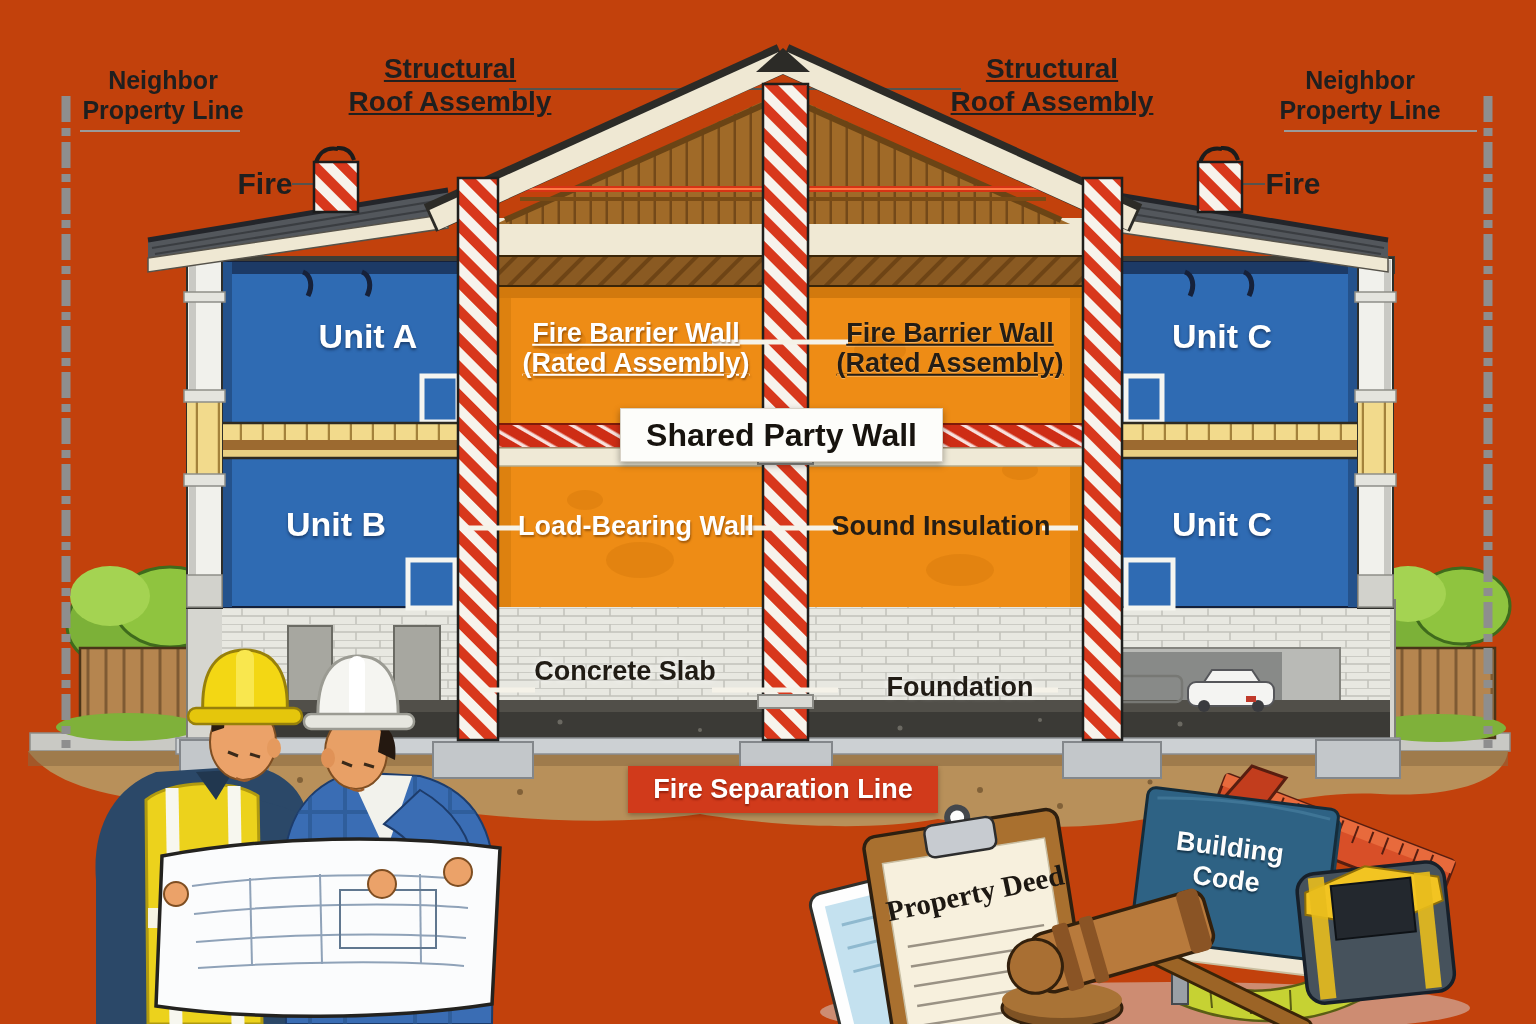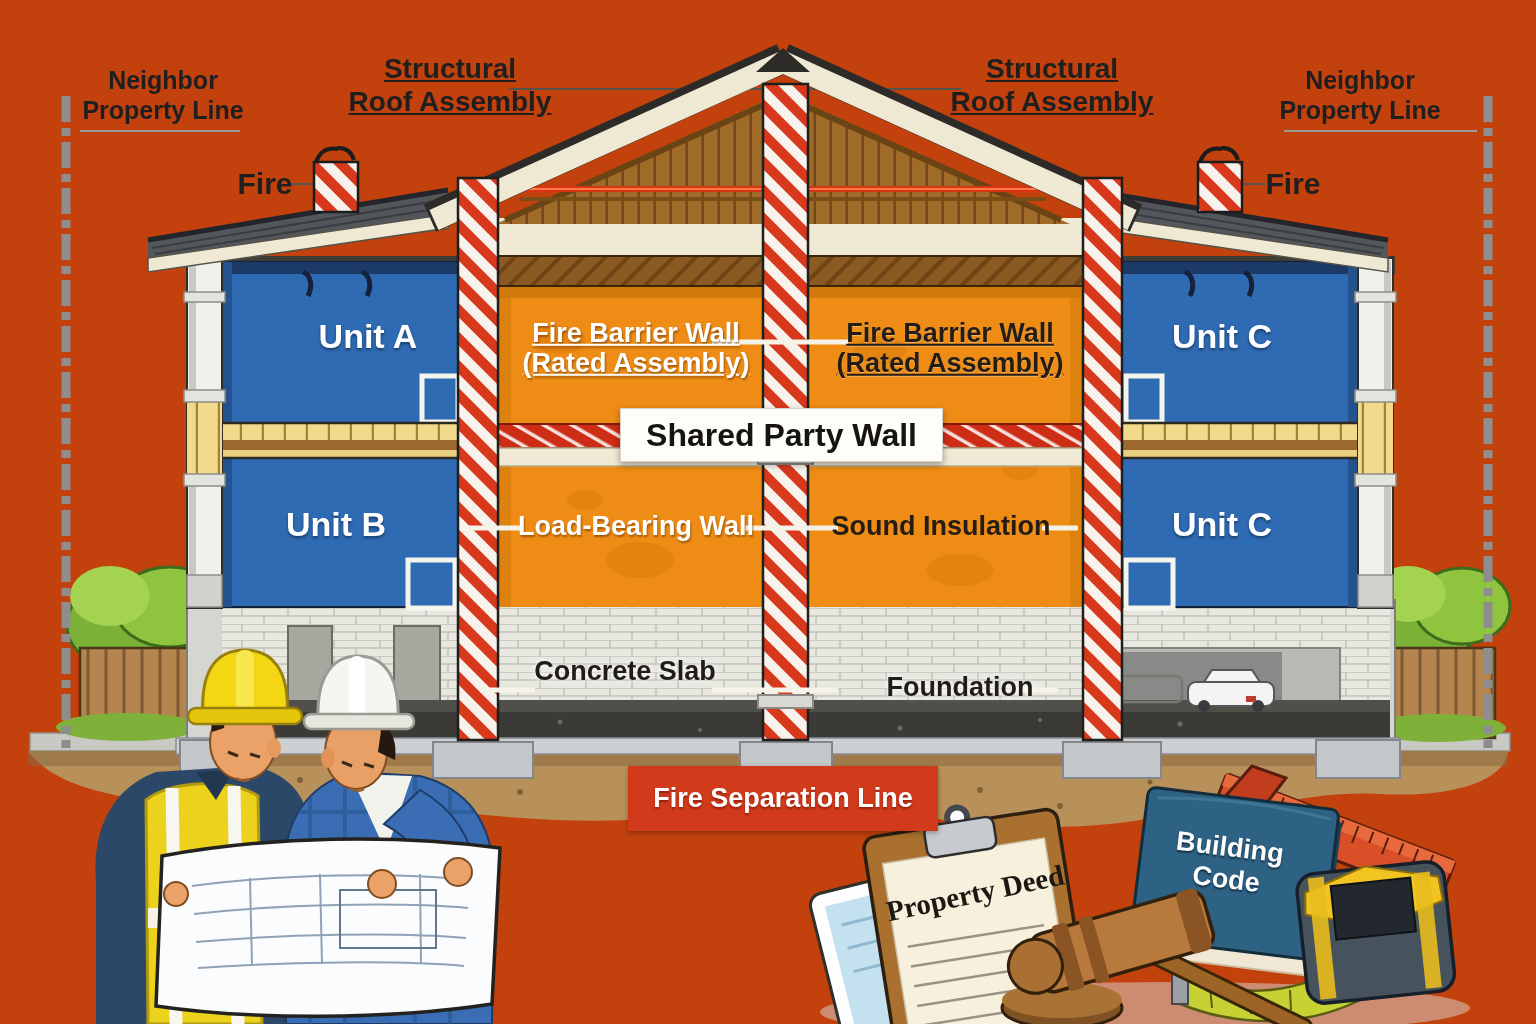--- a/index.html
+++ b/index.html
@@ -467,18 +467,18 @@
 (Rated Assembly)</div>
 
 <div class="banner banner-white" style="left:582px;top:408px;width:323px;height:54px;font-size:32px;margin-left:38px;">Shared Party Wall</div>
 
 <div class="lbl lbl-floor dark" style="left:941px;top:527px;">Sound Insulation</div>
 <div class="lbl lbl-floor white" style="left:636px;top:527px;">Load-Bearing Wall</div>
 
 <div class="lbl lbl-base" style="left:625px;top:672px;">Concrete Slab</div>
 <div class="lbl lbl-base" style="left:960px;top:688px;">Foundation</div>
 
-<div class="banner banner-plain-red" style="left:628px;top:766px;width:310px;height:65px;font-size:27px;">Fire Separation Line</div>
+<div class="banner banner-plain-red" style="left:628px;top:766px;width:310px;height:47px;font-size:27px;">Fire Separation Line</div>
 
 <div class="lbl lbl-deed" style="left:975px;top:893px;">Property Deed</div>
 <div class="lbl lbl-book" style="left:1228px;top:864px;">Building
 Code</div>
 </div>
 
 </body></html>

